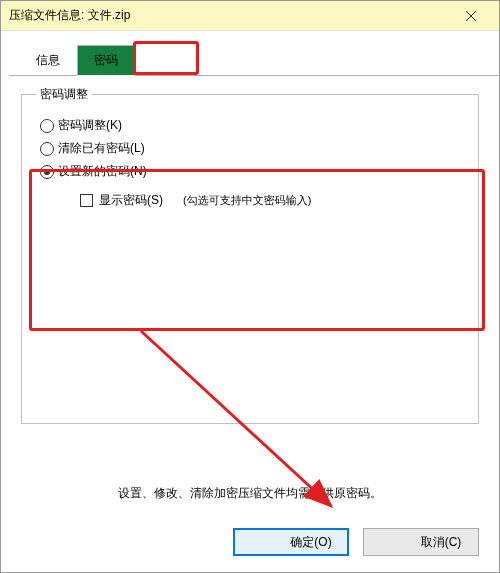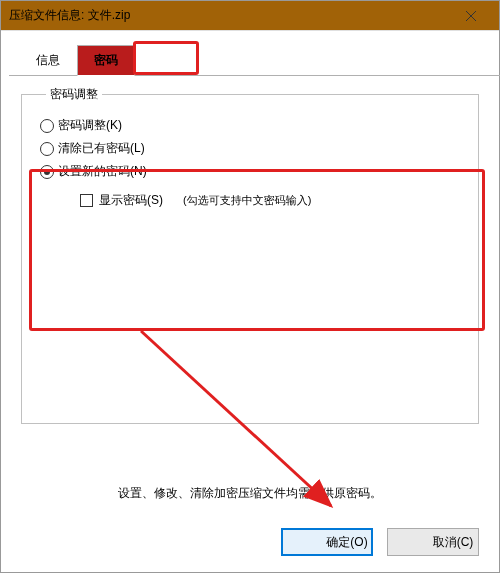--- a/index.html
+++ b/index.html
@@ -1,56 +1,56 @@
 <!DOCTYPE html>
 <html><head>
   <meta charset="utf-8">
   <style>
     * { box-sizing: border-box; margin: 0; padding: 0; }
     body { font-family: "Microsoft YaHei", "SimSun", sans-serif; font-size: 12px; background: #fff; }
     
     .window { width: 500px; height: 573px; border: 1px solid #999; background: #fff; position: relative; }
     
-    .titlebar { height: 30px; background: #a16207; display: flex; align-items: center; padding: 0 8px; border-bottom: 1px solid #e0e0e0; }
+    .titlebar { height: 30px; background: #fef9c3; display: flex; align-items: center; padding: 0 8px; border-bottom: 1px solid #e0e0e0; }
     .titlebar-text { flex: 1; font-size: 12px; color: #000; }
     .close-btn { width: 40px; height: 28px; display: flex; align-items: center; justify-content: center; cursor: pointer; }
     .close-btn svg { width: 10px; height: 10px; }
     
     .tabs-row { display: flex; margin: 14px 0 0 18px; align-items: flex-end; position: relative; }
     .tab { padding: 6px 16px; font-size: 12px; border: 1px solid transparent; cursor: pointer; background: transparent; color: #000; }
-    .tab.active { border: 1px solid #b0b0b0; border-bottom: 1px solid #fff; position: relative; z-index: 2; background: #b91c1c; font-weight: bold; }
+    .tab.active { border: 1px solid #b0b0b0; border-bottom: 1px solid #fff; position: relative; z-index: 2; background: #15803d; }
     .tab-underline { position: absolute; left: -10px; right: -290px; bottom: 0; height: 1px; background: #b0b0b0; z-index: 1; }
     
     .highlight-tab3 { position: absolute; border: 3px solid #e02020; border-radius: 3px; top: 40px; left: 132px; width: 66px; height: 34px; pointer-events: none; z-index: 10; }
     .highlight-section { position: absolute; border: 3px solid #e02020; border-radius: 3px; top: 168px; left: 28px; width: 456px; height: 162px; pointer-events: none; z-index: 10; }
     
     .content { padding: 12px 20px; }
     
     .groupbox { border: 1px solid #c0c0c0; margin: 6px 0 0 0; position: relative; padding: 16px 18px 18px 18px; height: 330px; }
-    .groupbox-title { position: absolute; top: -9px; left: 24px; background: #fff; padding: 0 4px; font-size: 12px; }
+    .groupbox-title { position: absolute; top: -9px; left: 14px; background: #fff; padding: 0 4px; font-size: 12px; }
     
     .radio-row { display: flex; align-items: center; margin: 6px 0; gap: 4px; }
     .radio-circle { width: 14px; height: 14px; border: 1px solid #333; border-radius: 50%; display: inline-flex; align-items: center; justify-content: center; }
     .radio-circle.checked::after { content: ""; width: 6px; height: 6px; background: #333; border-radius: 50%; }
     .radio-label { font-size: 12px; }
     
     .field-block { margin-left: 28px; margin-top: 10px; }
     .field-label { font-size: 12px; margin-bottom: 3px; display: block; }
     .text-input { width: 340px; height: 22px; border: 1px solid #888; background: #fff; padding: 0 4px; font-size: 12px; }
     .spacer-small { height: 8px; }
     
     .checkbox-row { display: flex; align-items: center; gap: 6px; margin-left: 40px; margin-top: 12px; }
     .checkbox-box { width: 13px; height: 13px; border: 1px solid #333; background: #fff; }
     .checkbox-label { font-size: 12px; }
     .hint-text { font-size: 11px; margin-left: 14px; }
     
     .bottom-note { text-align: center; font-size: 12px; position: absolute; bottom: 70px; left: 0; right: 0; }
     
     .button-row { position: absolute; bottom: 16px; right: 20px; display: flex; gap: 14px; }
-    .btn { width: 92px; height: 28px; border: 1px solid #aaa; background: #e9e9e9; font-size: 12px; cursor: pointer; display: flex; align-items: center; justify-content: center; padding-left: 40px; }
+    .btn { width: 116px; height: 28px; border: 1px solid #aaa; background: #e9e9e9; font-size: 12px; cursor: pointer; display: flex; align-items: center; justify-content: center; padding-left: 40px; }
     .btn.primary { border: 2px solid #0078d7; background: #e5f1fb; }
     
     .arrow-svg { position: absolute; top: 310px; left: 120px; width: 260px; height: 220px; pointer-events: none; z-index: 15; }
   </style>
 </head>
 <body>
 
 <div class="window">
 
   <div class="titlebar">

